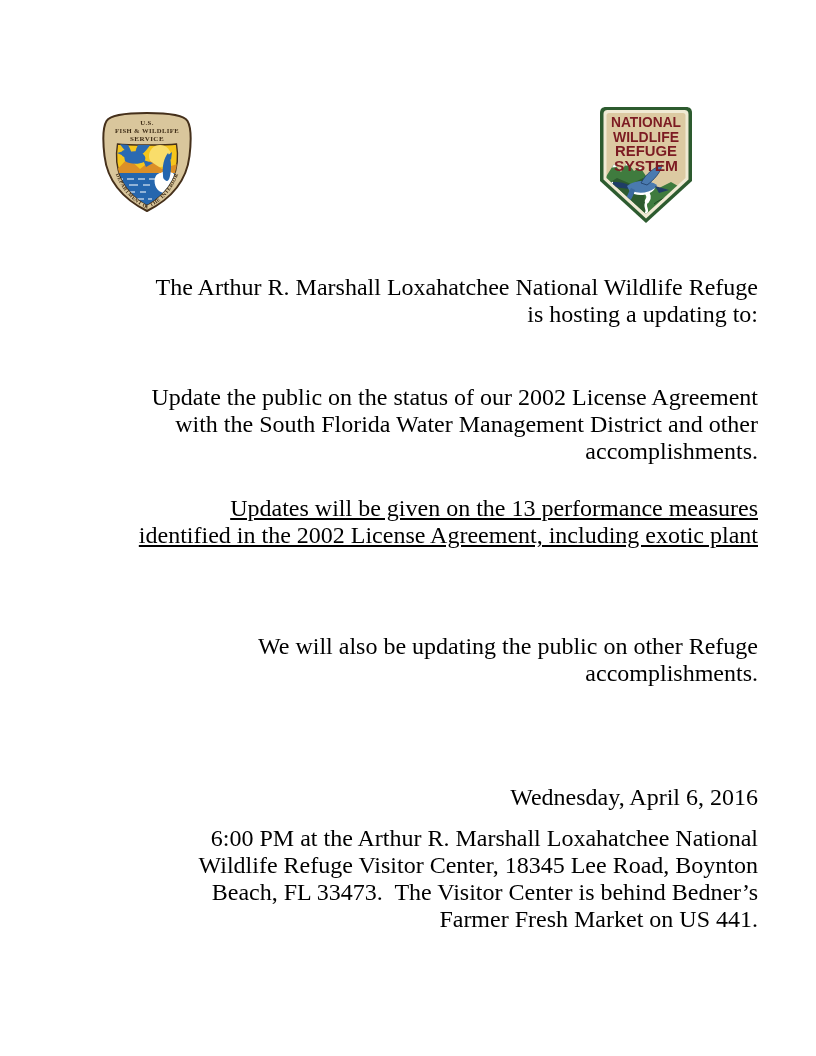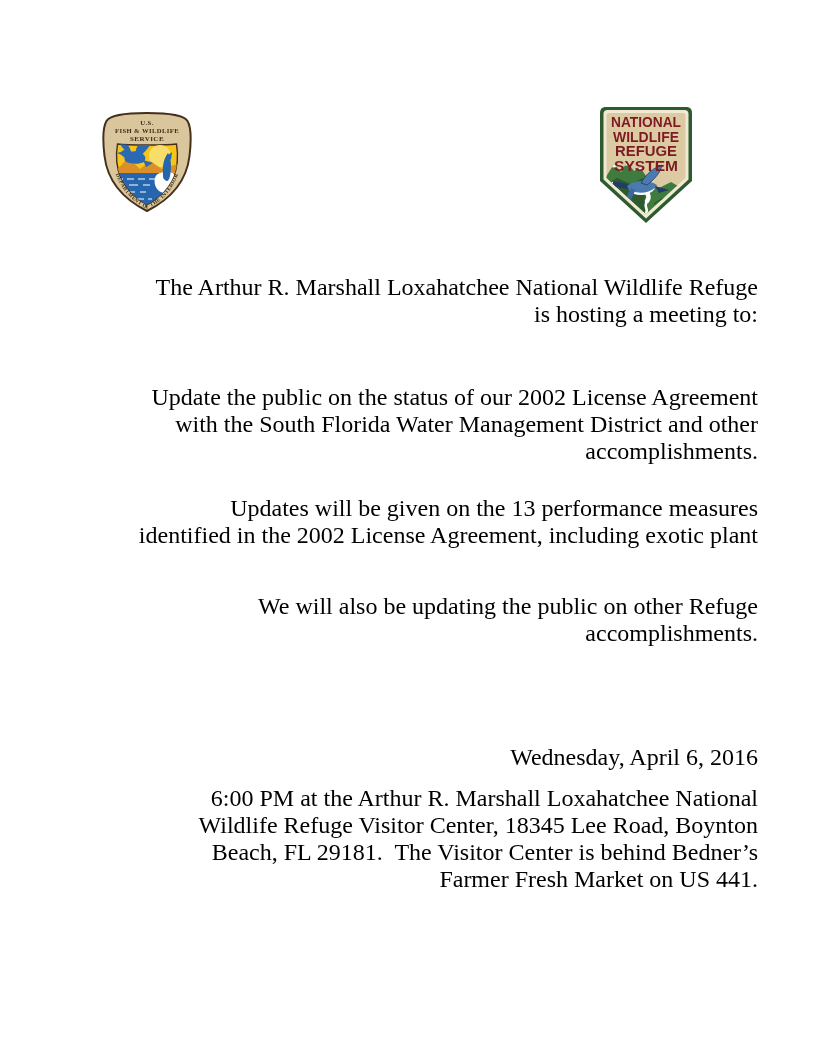--- a/index.html
+++ b/index.html
@@ -48,21 +48,21 @@
   .para { margin: 0; padding: 0; }
   .line {
     display: block;
     text-align: right;
     white-space: pre;          
     font-size: 24px;
     line-height: 27px;
   }
   .p1 { margin-bottom: 56px; }
   .p2 { margin-bottom: 30px; }
-  .p3 { margin-bottom: 44px; }
+  .p3 { margin-bottom: 84px; text-decoration: underline; }
   .p4 { margin-bottom: 97px; }
   .p5 { margin-bottom: 14px; }
   .p6 { margin-bottom: 0; font-family: Liberation Serif, serif; }
   .p6 .line:first-child { padding-left: 29px; }  
 </style>
 </head>
 <body>
 
 <div class="page">
 
@@ -161,21 +161,21 @@
       <text class="nwrs-line" x="47" y="35.5" font-size="14" text-anchor="middle" textLength="66" lengthAdjust="spacingAndGlyphs">WILDLIFE</text>
       <text class="nwrs-line" x="47" y="50" font-size="14" text-anchor="middle" textLength="62" lengthAdjust="spacingAndGlyphs">REFUGE</text>
       <text class="nwrs-line" x="47" y="64.5" font-size="14" text-anchor="middle" textLength="64" lengthAdjust="spacingAndGlyphs">SYSTEM</text>
     </svg>
   </div>
 
   <div class="content">
 
     <p class="para p1">
       <span class="line">The Arthur R. Marshall Loxahatchee National Wildlife Refuge</span>
-      <span class="line">is hosting a meeting to:</span>
+      <span class="line">is hosting a updating to:</span>
     </p>
 
     <p class="para p2">
       <span class="line">Update the public on the status of our 2002 License Agreement</span>
       <span class="line">with the South Florida Water Management District and other</span>
       <span class="line">accomplishments.</span>
     </p>
 
     <p class="para p3">
       <span class="line">Updates will be given on the 13 performance measures</span>
@@ -187,18 +187,18 @@
       <span class="line">accomplishments.</span>
     </p>
 
     <p class="para p5">
       <span class="line">Wednesday, April 6, 2016</span>
     </p>
 
     <p class="para p6">
       <span class="line">6:00 PM at the Arthur R. Marshall Loxahatchee National</span>
       <span class="line">Wildlife Refuge Visitor Center, 18345 Lee Road, Boynton</span>
-      <span class="line">Beach, FL 29181.  The Visitor Center is behind Bedner’s</span>
+      <span class="line">Beach, FL 33473.  The Visitor Center is behind Bedner’s</span>
       <span class="line">Farmer Fresh Market on US 441.</span>
     </p>
 
   </div>
 </div>
 
 </body></html>

